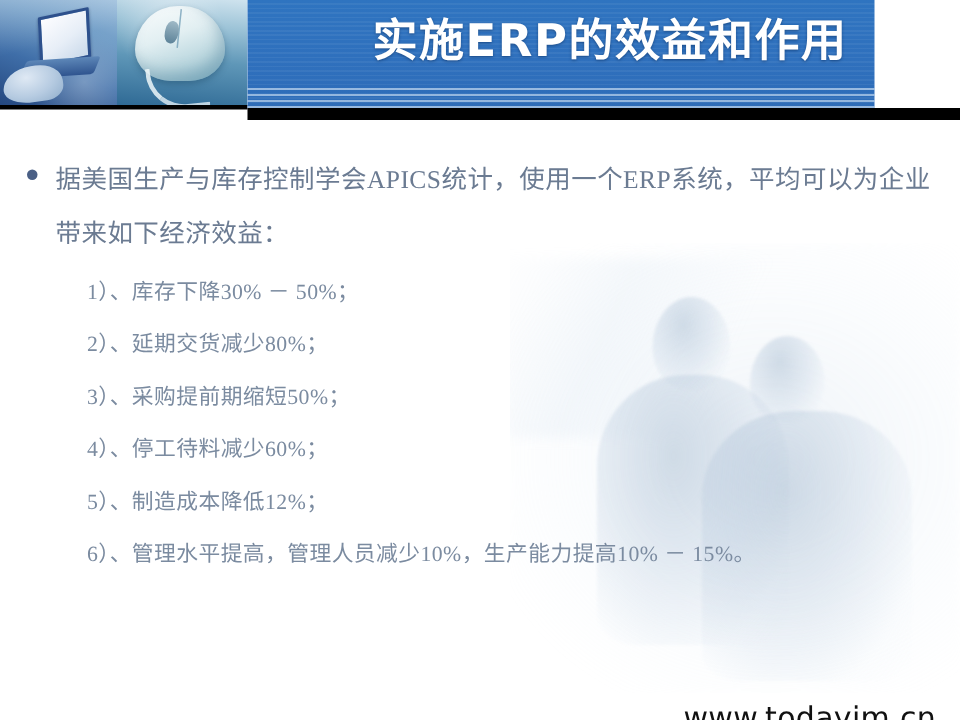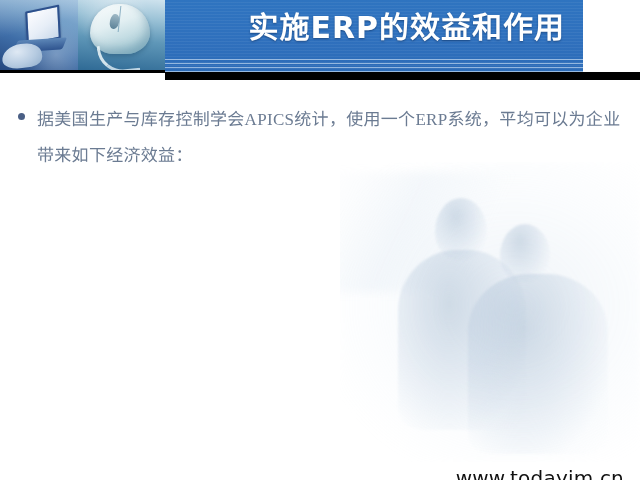--- a/index.html
+++ b/index.html
@@ -306,17 +306,25 @@
     <div class="title-underbar"></div>
   </div>
 
   <div class="body-area">
 
     <div class="lead">
       <span class="lead-bullet"></span>
       <span class="lead-text">据美国生产与库存控制学会APICS统计，使用一个ERP系统，平均可以为企业带来如下经济效益：</span>
     </div>
 
+    <div class="sub-list">
+      <div class="sub-item">1）、库存下降30% － 50%；</div>
+      <div class="sub-item">2）、延期交货减少80%；</div>
+      <div class="sub-item">3）、采购提前期缩短50%；</div>
+      <div class="sub-item">4）、停工待料减少60%；</div>
+      <div class="sub-item">5）、制造成本降低12%；</div>
+      <div class="sub-item">6）、管理水平提高，管理人员减少10%，生产能力提高10% － 15%。</div>
+    </div>
 
     <div class="site-url">www.todayim.cn</div>
   </div>
 
 </div>
 
 </body></html>

